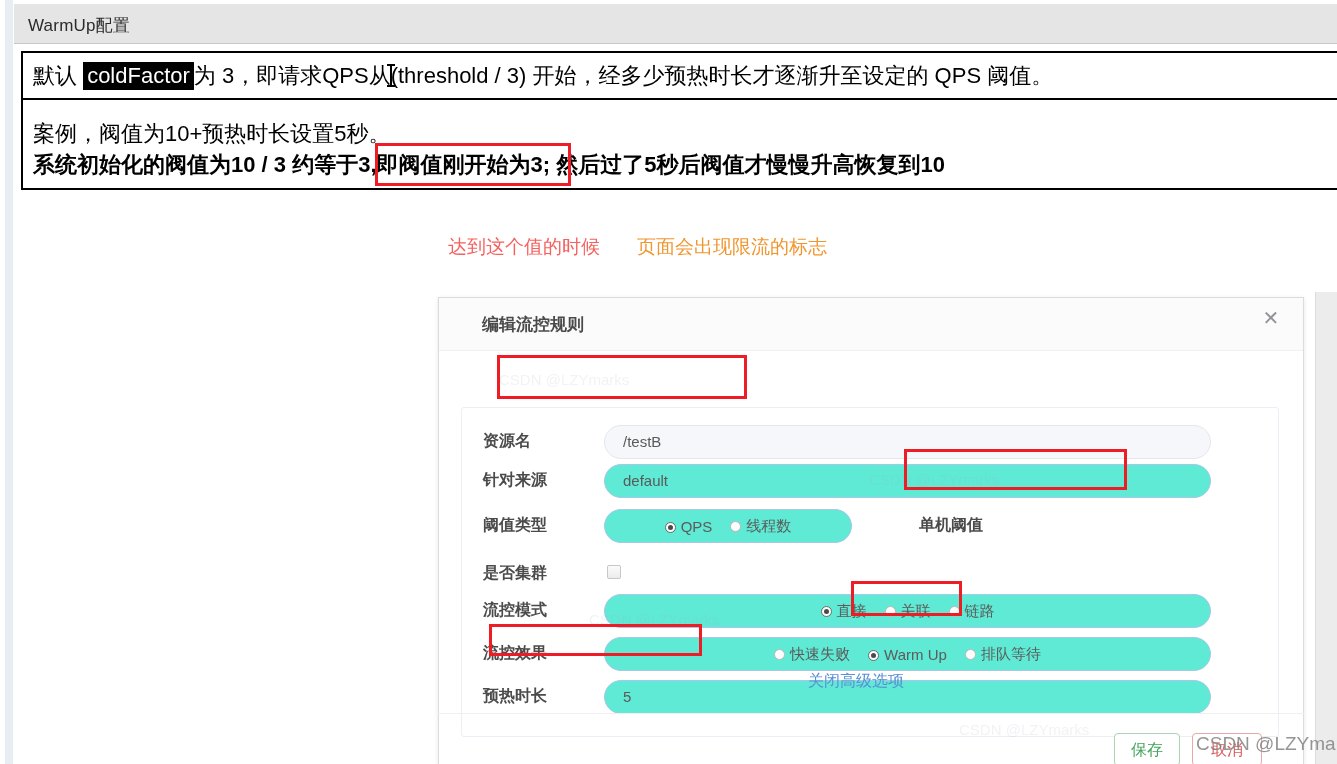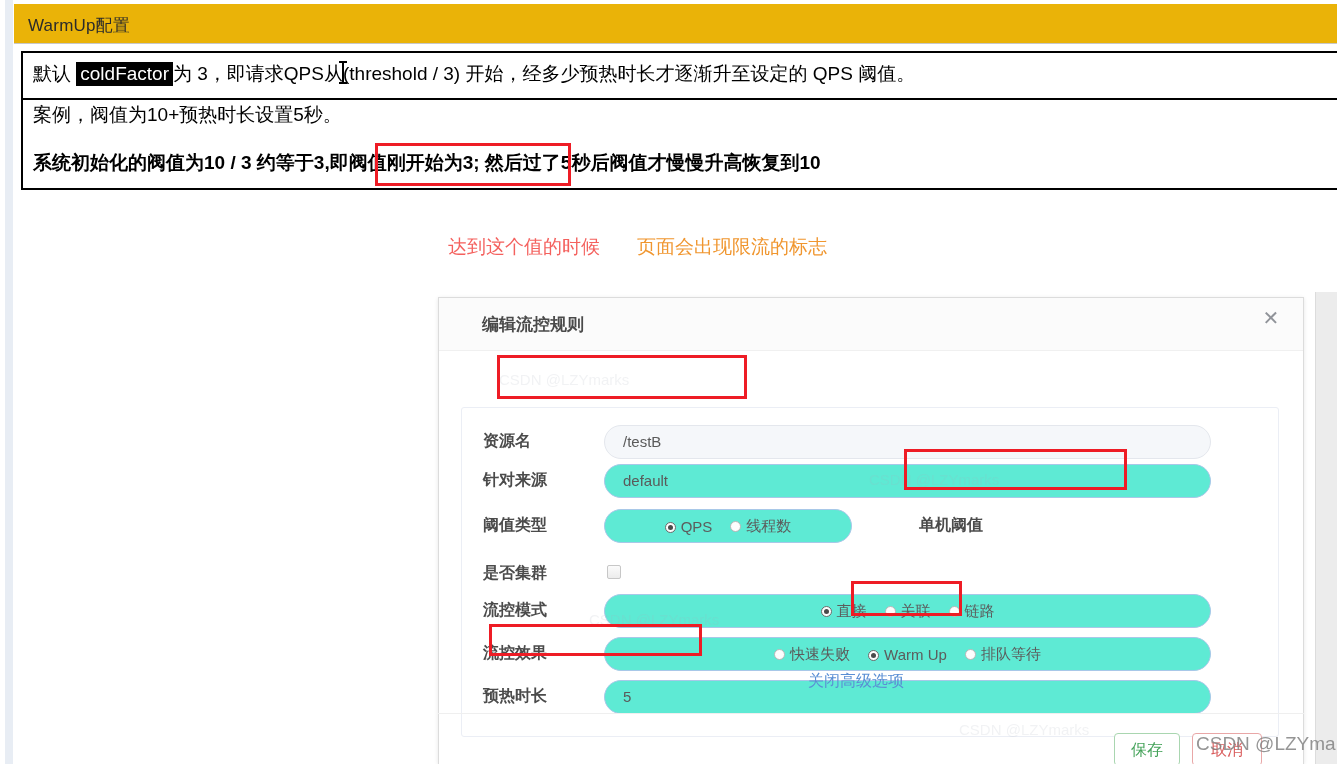--- a/index.html
+++ b/index.html
@@ -31,21 +31,21 @@
     left: 5px; top: 0;
     width: 8px; height: 764px;
     background: #e8edf4;
   }
 
   
   .doc-header {
     position: absolute;
     left: 14px; top: 4px;
     width: 1323px; height: 40px;
-    background: #eab308;
+    background: #e5e5e5;
     border-bottom: 1px solid #c8c8c8;
   }
   .doc-header-title {
     position: absolute;
     left: 14px; top: 10px;
     font-size: 17px;
     color: #2b2b2b;
     letter-spacing: 0.2px;
     white-space: nowrap;
   }
@@ -55,27 +55,27 @@
     position: absolute;
     left: 21px; top: 51px;
     width: 1316px;
     border: 2px solid #000000;
     border-right: none;
     background: #ffffff;
   }
   .text-line {
     position: relative;
     padding: 6px 10px 8px 10px;
-    font-size: 19px;
+    font-size: 22px;
     color: #000000;
     white-space: nowrap;
     line-height: 1.35;
   }
   .text-line.l1 { border-bottom: 2px solid #000000; height: 47px; padding-top: 8px; }
-  .text-line.l2 { height: 44px; padding-top: 2px; }
+  .text-line.l2 { height: 44px; padding-top: 19px; }
   .text-line.l3 { height: 44px; padding-top: 6px; font-weight: bold; }
 
   .hl-invert {
     background: #000000;
     color: #ffffff;
     padding: 1px 4px 2px 4px;
   }
   .caret {
     display: inline-block;
     position: relative;

